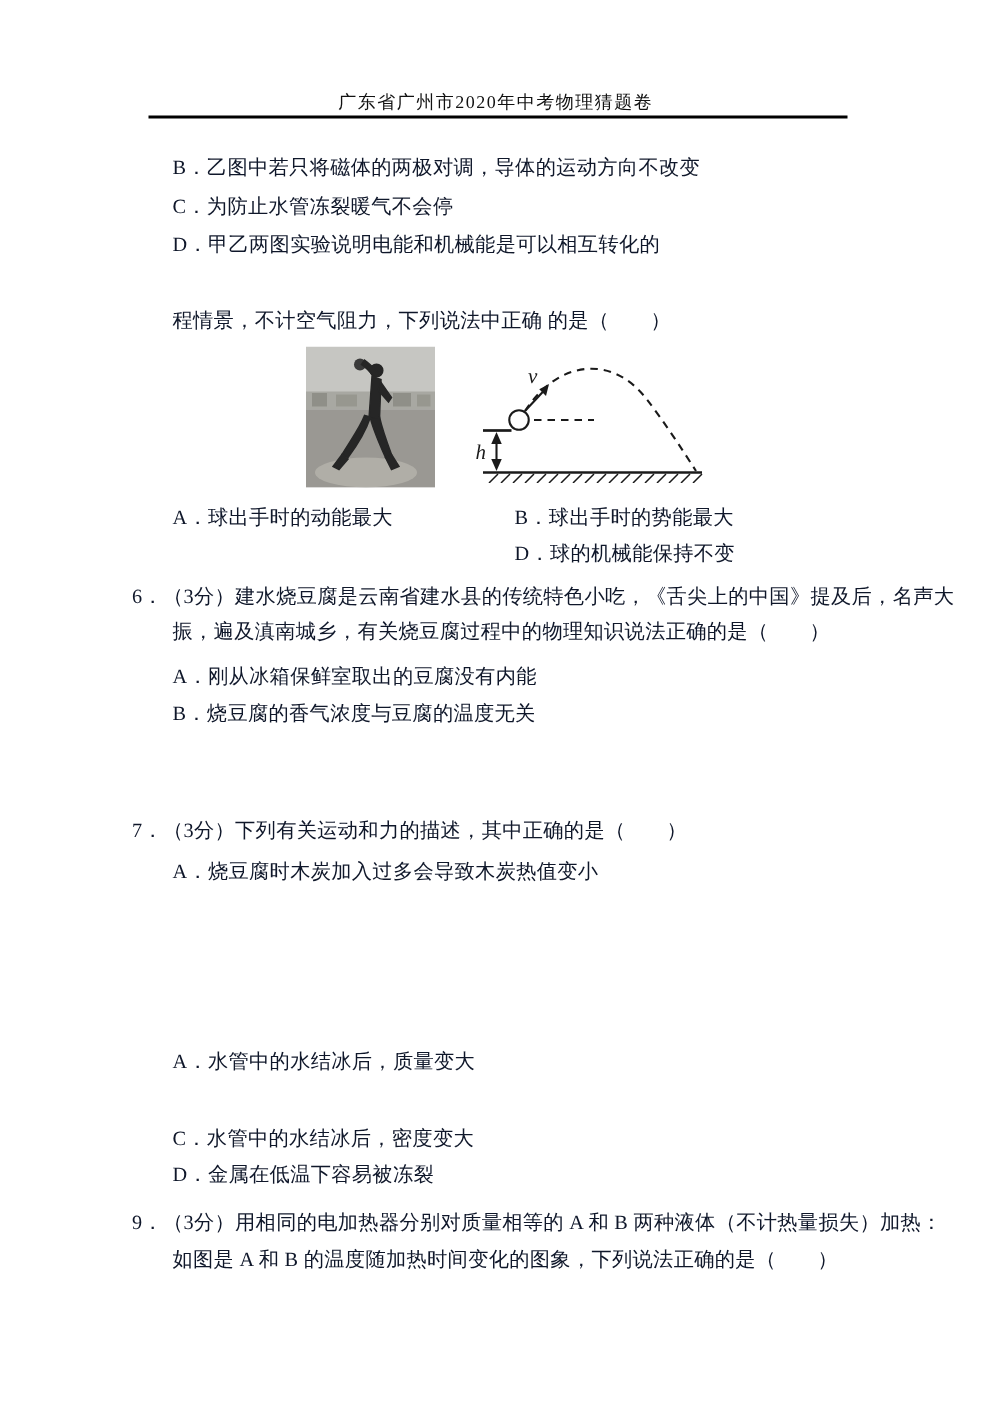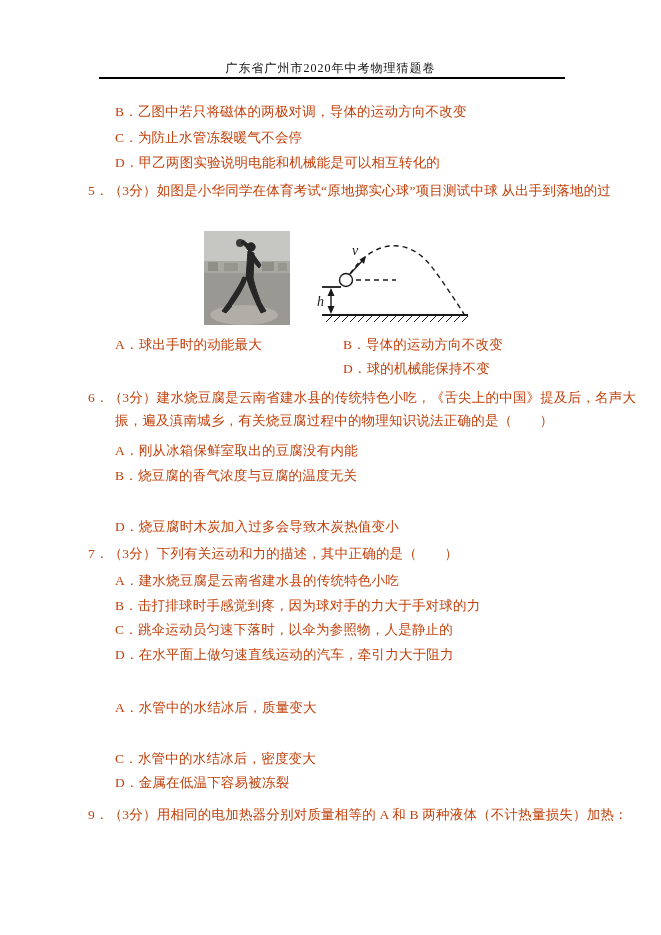--- a/index.html
+++ b/index.html
@@ -8,38 +8,38 @@
     font-family:"Liberation Serif","DejaVu Serif",serif;color:#0a0a0a;
   }
   .page{position:absolute;left:0;top:16px;width:661px;height:765px;background:#fff;}
   .hdr{
     position:absolute;left:0;top:44px;width:661px;text-align:center;
     font-size:12px;letter-spacing:1px;color:#111;
   }
   .hdr-rule{position:absolute;left:99px;top:61px;width:466px;height:2px;background:#000;}
   .line{
     position:absolute;white-space:nowrap;font-size:13.5px;line-height:17px;height:17px;
-    letter-spacing:0.2px;color:#c2410c;
+    letter-spacing:0.2px;color:#0f172a;
   }
   .fig{position:absolute;}
   svg{display:block;}
 </style>
 </head>
 <body>
 
 <div class="page">
 
   <div class="hdr">广东省广州市2020年中考物理猜题卷</div>
   <div class="hdr-rule"></div>
 
   <div class="line" style="left:115px;top:87px">B．乙图中若只将磁体的两极对调，导体的运动方向不改变</div>
   <div class="line" style="left:115px;top:113px">C．为防止水管冻裂暖气不会停</div>
   <div class="line" style="left:115px;top:138px">D．甲乙两图实验说明电能和机械能是可以相互转化的</div>
 
-  <div class="line" style="left:88px;top:166px">5．（3分）如图是小华同学在体育考试“原地掷实心球”项目测试中球 从出手到落地的过</div>
+  <div class="line" style="left:115px;top:189px">程情景，不计空气阻力，下列说法中正确 的是（　　）</div>
 
   <div class="fig" style="left:204px;top:215px">
     <svg width="86" height="94" viewBox="0 0 86 94">
       <rect x="0" y="0" width="86" height="94" fill="#c6c6c2"></rect>
       <rect x="0" y="30" width="86" height="12" fill="#a8a8a2"></rect>
       <rect x="4" y="31" width="10" height="9" fill="#8f8f88"></rect>
       <rect x="20" y="32" width="14" height="8" fill="#97978f"></rect>
       <rect x="58" y="31" width="12" height="9" fill="#8f8f88"></rect>
       <rect x="74" y="32" width="9" height="8" fill="#97978f"></rect>
       <rect x="0" y="42" width="86" height="52" fill="#9a9893"></rect>
@@ -82,34 +82,31 @@
         <polygon points="52,20 45.5,23.5 50,28"></polygon>
         <polygon points="17,52 13.5,60 20.5,60"></polygon>
         <polygon points="17,78 13.5,70 20.5,70"></polygon>
       </g>
       <text x="38" y="19" font-size="14" font-style="italic" font-family="Liberation Serif, DejaVu Serif, serif" fill="#1a1a1a">v</text>
       <text x="3" y="70" font-size="14" font-style="italic" font-family="Liberation Serif, DejaVu Serif, serif" fill="#1a1a1a">h</text>
     </svg>
   </div>
 
   <div class="line" style="left:115px;top:320px">A．球出手时的动能最大</div>
-  <div class="line" style="left:343px;top:320px">B．导体的运动方向不改变</div>
+  <div class="line" style="left:343px;top:320px">B．球出手时的势能最大</div>
   <div class="line" style="left:343px;top:344px">D．球的机械能保持不变</div>
 
   <div class="line" style="left:88px;top:373px">6．（3分）建水烧豆腐是云南省建水县的传统特色小吃，《舌尖上的中国》提及后，名声大</div>
   <div class="line" style="left:115px;top:396px">振，遍及滇南城乡，有关烧豆腐过程中的物理知识说法正确的是（　　）</div>
   <div class="line" style="left:115px;top:426px">A．刚从冰箱保鲜室取出的豆腐没有内能</div>
   <div class="line" style="left:115px;top:451px">B．烧豆腐的香气浓度与豆腐的温度无关</div>
-  <div class="line" style="left:115px;top:502px">D．烧豆腐时木炭加入过多会导致木炭热值变小</div>
 
   <div class="line" style="left:88px;top:529px">7．（3分）下列有关运动和力的描述，其中正确的是（　　）</div>
-  <div class="line" style="left:115px;top:556px">A．建水烧豆腐是云南省建水县的传统特色小吃</div>
-  <div class="line" style="left:115px;top:581px">B．击打排球时手感觉到疼，因为球对手的力大于手对球的力</div>
-  <div class="line" style="left:115px;top:605px">C．跳伞运动员匀速下落时，以伞为参照物，人是静止的</div>
-  <div class="line" style="left:115px;top:630px">D．在水平面上做匀速直线运动的汽车，牵引力大于阻力</div>
+  <div class="line" style="left:115px;top:556px">A．烧豆腐时木炭加入过多会导致木炭热值变小</div>
 
   <div class="line" style="left:115px;top:683px">A．水管中的水结冰后，质量变大</div>
   <div class="line" style="left:115px;top:734px">C．水管中的水结冰后，密度变大</div>
   <div class="line" style="left:115px;top:758px">D．金属在低温下容易被冻裂</div>
 
   <div class="line" style="left:88px;top:790px">9．（3分）用相同的电加热器分别对质量相等的 A 和 B 两种液体（不计热量损失）加热：</div>
+  <div class="line" style="left:115px;top:815px">如图是 A 和 B 的温度随加热时间变化的图象，下列说法正确的是（　　）</div>
 
 </div>
 
 </body></html>

